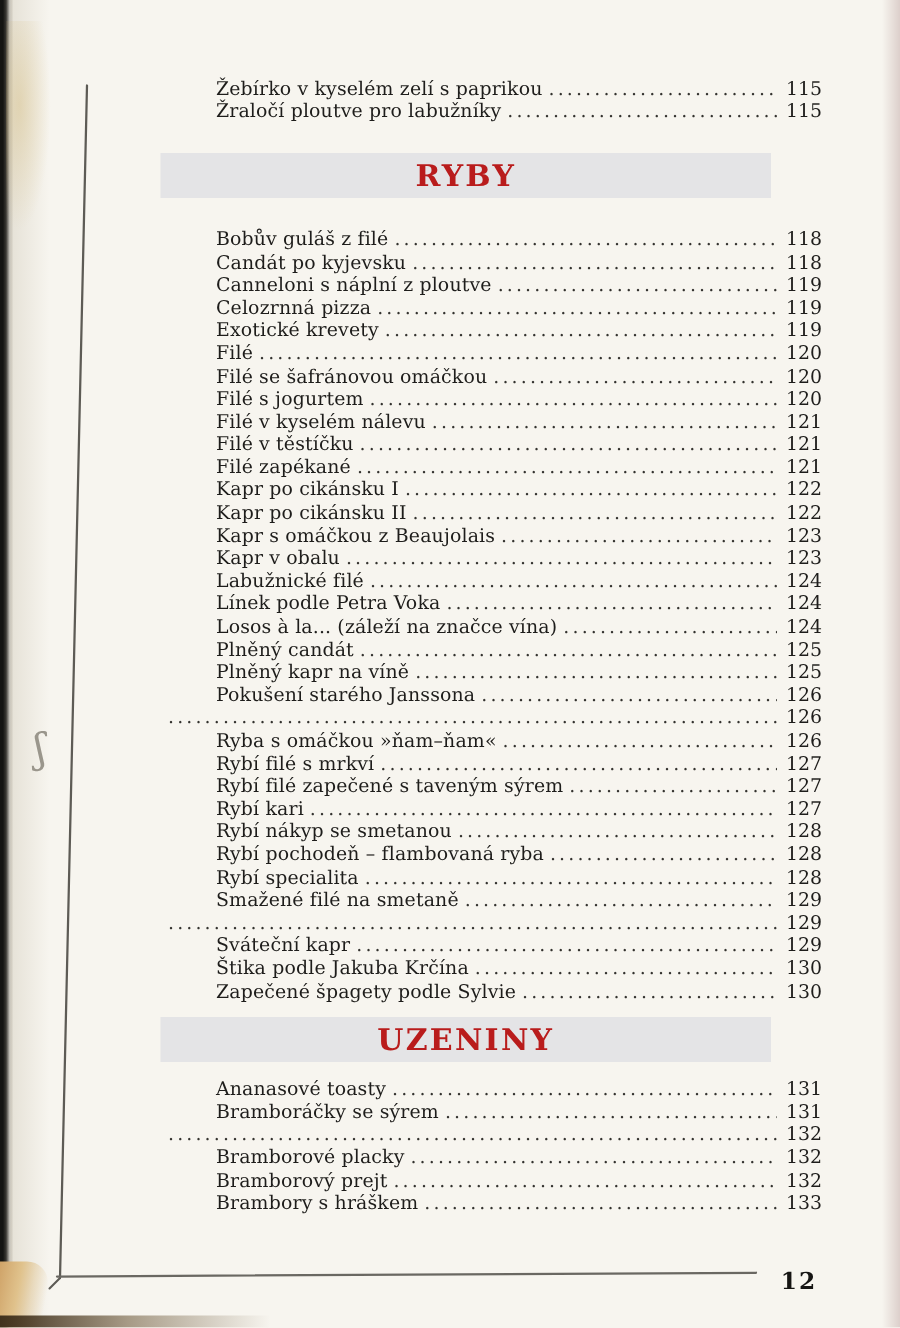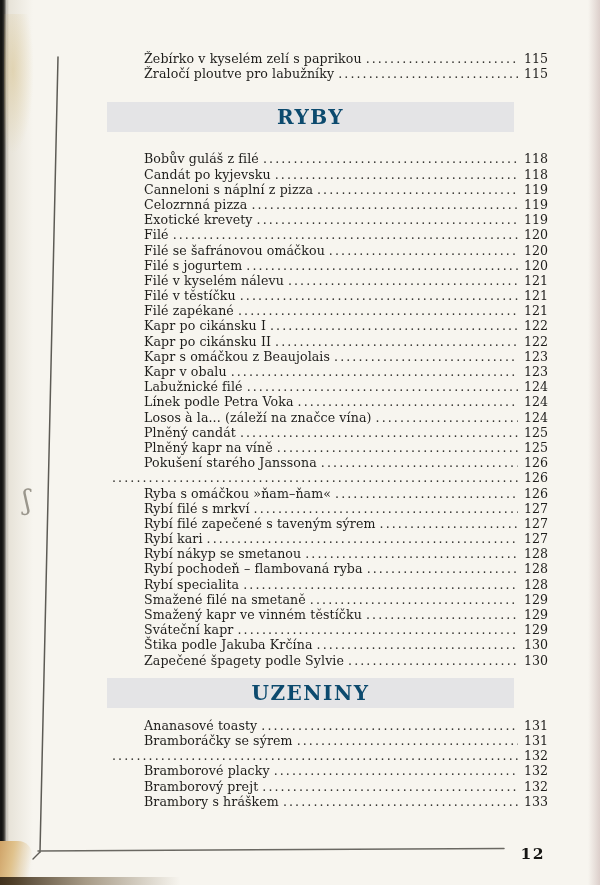--- a/index.html
+++ b/index.html
@@ -48,21 +48,21 @@
   .dots::after {
     content:"..........................................................................................................................................................";
     letter-spacing:2.1px; color:#33322e; font-size:12.6px;
   }
   .pg { flex:0 0 auto; min-width:25px; text-align:right; }
 
   .band {
     background: var(--band, #e4e4e6);
     width:407px; margin-left:-1px;
     height:30px; line-height:31px; text-align:center;
-    font-weight:bold; font-size:20px; letter-spacing:1.5px; color:#0c4a6e;
+    font-weight:bold; font-size:20px; letter-spacing:1.5px; color:#b91c1c;
   }
   .band.ryby    { margin-top:21px; margin-bottom:19px; }
   .band.uzeniny { margin-top:10px; margin-bottom:10px; }
 
   .folio {
     position:absolute; right:55px; top:844px;
     font-weight:bold; font-size:15.5px; letter-spacing:1.5px; color:#161513;
   }
   .margin-mark {
     position:absolute; left:23px; top:484px;
@@ -103,21 +103,21 @@
       <span class="t">Bobův guláš z filé</span>
       <span class="dots"></span>
       <span class="pg">118</span>
     </div>
     <div class="row">
       <span class="t">Candát po kyjevsku</span>
       <span class="dots"></span>
       <span class="pg">118</span>
     </div>
     <div class="row">
-      <span class="t">Canneloni s náplní z pizza</span>
+      <span class="t">Canneloni s náplní z ploutve</span>
       <span class="dots"></span>
       <span class="pg">119</span>
     </div>
     <div class="row">
       <span class="t">Celozrnná pizza</span>
       <span class="dots"></span>
       <span class="pg">119</span>
     </div>
     <div class="row">
       <span class="t">Exotické krevety</span>
@@ -242,21 +242,20 @@
       <span class="t">Rybí specialita</span>
       <span class="dots"></span>
       <span class="pg">128</span>
     </div>
     <div class="row">
       <span class="t">Smažené filé na smetaně</span>
       <span class="dots"></span>
       <span class="pg">129</span>
     </div>
     <div class="row">
-      <span class="t">Smažený kapr ve vinném těstíčku</span>
       <span class="dots"></span>
       <span class="pg">129</span>
     </div>
     <div class="row">
       <span class="t">Sváteční kapr</span>
       <span class="dots"></span>
       <span class="pg">129</span>
     </div>
     <div class="row">
       <span class="t">Štika podle Jakuba Krčína</span>

